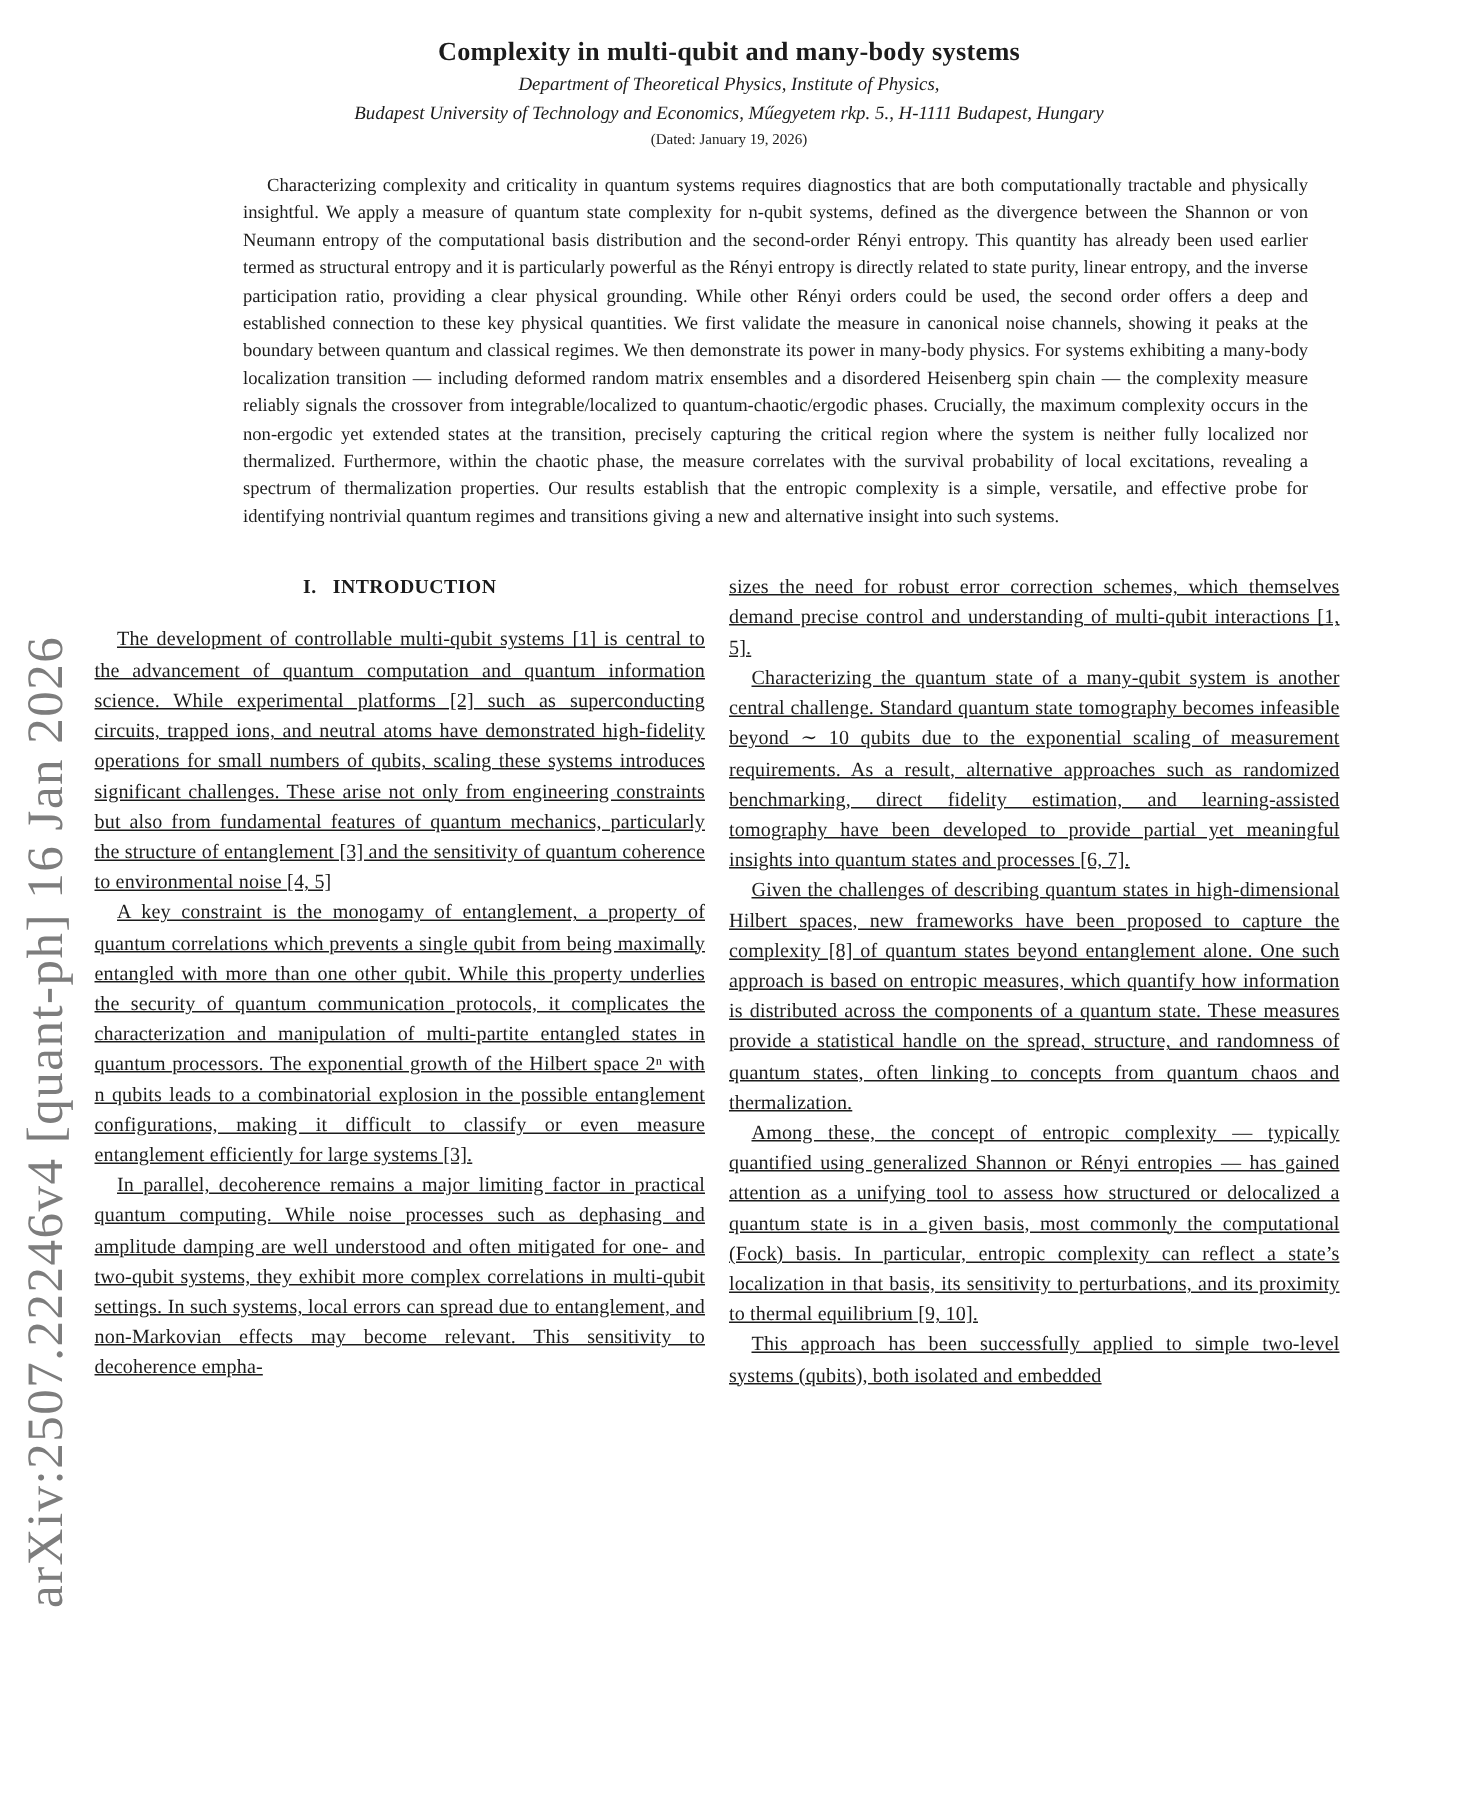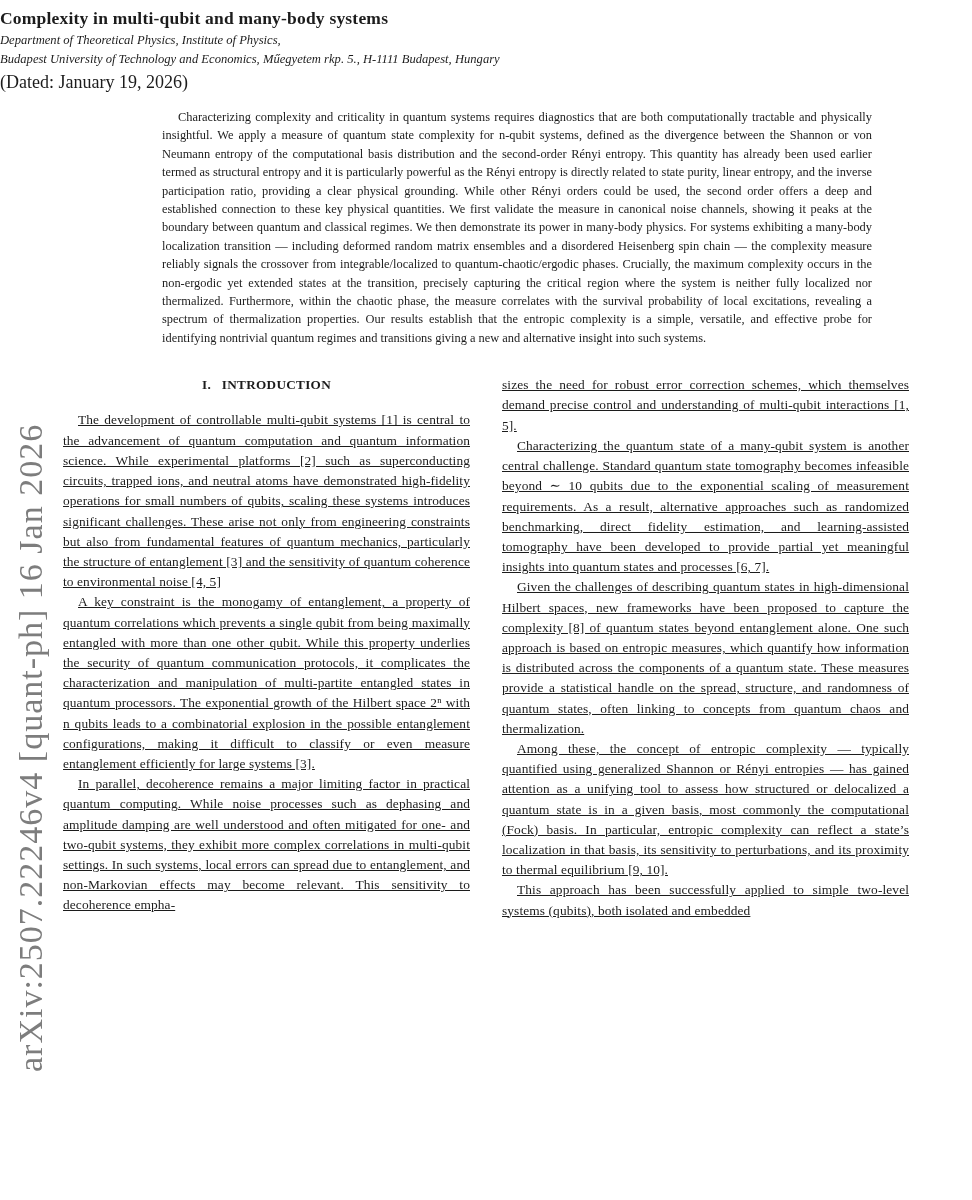--- a/index.html
+++ b/index.html
@@ -20,45 +20,45 @@
     left: 12px;
     top: 1072px;
     transform: rotate(-90deg);
     transform-origin: 0 0;
     white-space: nowrap;
     font-size: 34px;
     letter-spacing: 1px;
     color: #7d7d7d;
     font-family: "Liberation Serif", "DejaVu Serif", serif;
   }
-  .page-header { padding-top: 8px; text-align: left; }
+  .page-header { padding-top: 24px; text-align: center; }
   .paper-title {
     font-size: 17.5px;
     font-weight: bold;
     letter-spacing: 0.2px;
   }
   .author-name { margin-top: 20px; font-size: 13px; letter-spacing: 0.5px; }
   .affil { font-style: italic; font-size: 12.6px; line-height: 19px; }
   .affil-first { margin-top: 2px; }
-  .date-line { margin-top: 3px; font-size: 18px; }
+  .date-line { margin-top: 3px; font-size: 10px; }
   .abstract {
     margin: 15px 0 0 162px;
     width: 710px;
     text-align: justify;
     font-size: 12.4px;
     line-height: 18.4px;
   }
   .abstract p { text-indent: 16px; }
   .pacs {
     margin: 24px 0 0 162px;
     font-size: 12.4px;
   }
   .columns {
     display: flex;
-    gap: 32px;
+    gap: 16px;
     margin: 28px 63px 0 63px;
   }
   .col {
     width: 407px;
     text-align: justify;
     font-size: 13.4px;
     line-height: 20.2px;
     letter-spacing: 0.1px;
   }
   .section-heading {

